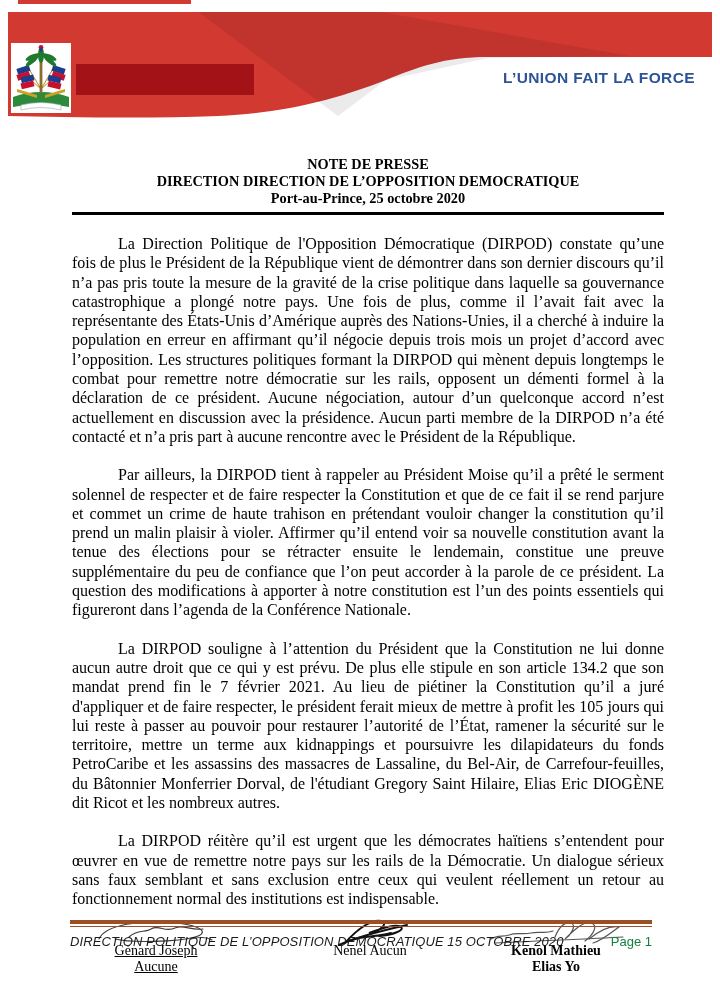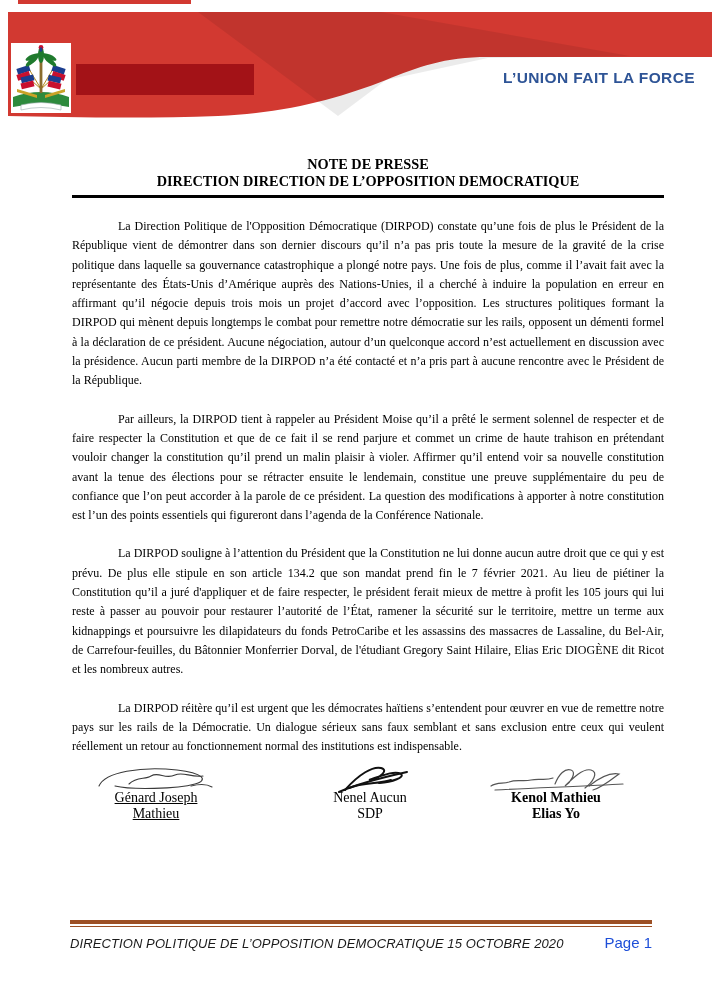--- a/index.html
+++ b/index.html
@@ -38,21 +38,21 @@
     position: absolute; top: 0; left: 0;
     width: 720px;
     padding: 156px 64px 0 64px;
     border-radius: 31px;
   }
   .title-block { text-align: center; font-weight: bold; font-size: 14.3px; line-height: 17px; }
   .title-divider { border: none; border-top: 3px solid #000; margin-top: 5px; }
 
   .body-text p {
     margin-top: 19px;
-    font-size: 12px;
+    font-size: 16px;
     line-height: 19.3px;
     text-align: justify;
     text-indent: 46px;
   }
 
   
   .signatures { position: relative; height: 64px; margin-top: 8px; }
   .sig-col { position: absolute; width: 200px; text-align: center; font-size: 14px; line-height: 16px; }
   .sig-col-1 { left: -16px; text-decoration: underline; }
   .sig-col-2 { left: 198px; }
@@ -62,21 +62,21 @@
   
   .footer { position: absolute; left: 62px; right: 60px; top: 920px; }
   .footer-rule-thick { height: 4px; background: #9c4f24; }
   .footer-rule-thin { height: 1px; background: #9c4f24; margin-top: 2px; }
   .footer-row {
     display: flex; justify-content: space-between; align-items: baseline;
     margin-top: 7px;
     font-family: "Liberation Sans", sans-serif;
   }
   .footer-left { font-style: italic; font-size: 13px; letter-spacing: 0.1px; color: #1a1a1a; }
-  .footer-page { font-size: 15px; color: #1d4ed8; }
+  .footer-page { font-size: 13px; color: #15803d; }
 </style>
 </head>
 <body>
 
 <div class="page">
 
   <svg class="banner-svg" viewBox="0 0 720 122" aria-hidden="true">
 
     <rect x="10" y="0" width="173" height="4" fill="#d23931"></rect>
 
@@ -134,20 +134,21 @@
     </svg>
   </div>
 
   <div class="motto">L’UNION FAIT LA FORCE</div>
 
   <div class="content">
 
     <div class="title-block">
       <div>NOTE DE PRESSE</div>
       <div>DIRECTION DIRECTION DE L’OPPOSITION DEMOCRATIQUE</div>
+      <div>Port-au-Prince, 25 octobre 2020</div>
     </div>
     <hr class="title-divider">
 
     <div class="body-text">
       <p>La Direction Politique de l'Opposition Démocratique (DIRPOD) constate qu’une fois de plus le Président de la République vient de démontrer dans son dernier discours qu’il n’a pas pris toute la mesure de la gravité de la crise politique dans laquelle sa gouvernance catastrophique a plongé notre pays.  Une fois de plus, comme il l’avait fait avec la représentante des États-Unis d’Amérique auprès des Nations-Unies, il a cherché à induire la population en erreur en affirmant qu’il négocie depuis trois mois un projet d’accord avec l’opposition. Les structures politiques formant la DIRPOD qui mènent depuis longtemps le combat pour remettre notre démocratie sur les rails, opposent un démenti formel à la déclaration de ce président.  Aucune négociation, autour d’un quelconque accord n’est actuellement en discussion avec la présidence. Aucun parti membre de la DIRPOD n’a été contacté et n’a pris part à aucune rencontre avec le Président de la République.</p>
       <p>Par ailleurs, la DIRPOD tient à rappeler au Président Moise qu’il a prêté le serment solennel de respecter et de faire respecter la Constitution et que de ce fait il se rend parjure et commet un crime de haute trahison en prétendant vouloir changer la constitution qu’il prend un malin plaisir à violer.  Affirmer qu’il entend voir sa nouvelle constitution avant la tenue des élections pour se rétracter ensuite le lendemain, constitue une preuve supplémentaire du peu de confiance que l’on peut accorder à la parole de ce président.  La question des modifications à apporter à notre constitution est l’un des points essentiels qui figureront dans l’agenda de la Conférence Nationale.</p>
       <p>La DIRPOD souligne à l’attention du Président que la Constitution ne lui donne aucun autre droit que ce qui y est prévu. De plus elle stipule en son article 134.2 que son mandat prend fin le 7 février 2021. Au lieu de piétiner la Constitution qu’il a juré d'appliquer et de faire respecter, le président ferait mieux de mettre à profit les 105 jours qui lui reste à passer au pouvoir pour restaurer l’autorité de l’État, ramener la sécurité sur le territoire,  mettre un terme aux kidnappings et poursuivre les dilapidateurs du fonds PetroCaribe et les  assassins des massacres de Lassaline, du Bel-Air, de Carrefour-feuilles, du Bâtonnier Monferrier Dorval, de l'étudiant Gregory Saint Hilaire, Elias Eric DIOGÈNE dit Ricot et les nombreux autres.</p>
       <p>La DIRPOD réitère qu’il est urgent que les démocrates haïtiens s’entendent pour œuvrer en vue de remettre notre pays sur les rails de la Démocratie. Un dialogue sérieux sans faux semblant et sans exclusion entre ceux qui veulent réellement un retour au fonctionnement normal des institutions est indispensable.</p>
     </div>
 
@@ -155,33 +156,32 @@
 
       <div class="sig-col sig-col-1">
         <svg class="sig-scribble" width="130" height="34" viewBox="0 0 130 34" aria-hidden="true">
           <g fill="none" stroke="#3a3a3a" stroke-width="1.1" stroke-linecap="round">
             <path d="M8,22 C14,8 50,2 86,6 C112,9 118,16 104,20 C86,25 40,26 24,22"></path>
             <path d="M38,20 C46,12 54,16 60,12 C68,7 74,16 84,11 C92,7 100,14 112,12"></path>
             <path d="M100,22 C108,20 116,20 121,23"></path>
           </g>
         </svg>
         <div>Génard Joseph</div>
-        <div>Mathieu</div>
+        <div>Aucune</div>
       </div>
 
       <div class="sig-col sig-col-2">
         <svg class="sig-scribble" width="110" height="34" viewBox="0 0 110 34" aria-hidden="true">
           <g fill="none" stroke="#111" stroke-width="2" stroke-linecap="round">
             <path d="M30,26 C44,10 58,2 66,4 C74,6 66,14 54,16 C66,12 80,6 86,10 C90,13 78,18 64,19"></path>
             <path d="M24,28 C42,20 74,12 92,8"></path>
             <path d="M34,24 C48,18 66,20 76,16"></path>
           </g>
         </svg>
         <div>Nenel Aucun</div>
-        <div>SDP</div>
       </div>
 
       <div class="sig-col sig-col-3">
         <svg class="sig-scribble" width="150" height="34" viewBox="0 0 150 34" aria-hidden="true">
           <g fill="none" stroke="#555" stroke-width="1.2" stroke-linecap="round">
             <path d="M10,22 C16,18 22,20 28,18 C36,15 42,18 50,16 C58,14 64,17 72,14"></path>
             <path d="M74,20 C78,10 84,4 90,6 C96,8 90,18 84,22 C92,14 102,4 110,6 C118,8 112,18 104,24"></path>
             <path d="M108,22 C118,14 128,8 138,10 C130,16 120,24 112,26"></path>
             <path d="M14,26 C50,24 110,22 142,20"></path>
           </g>

